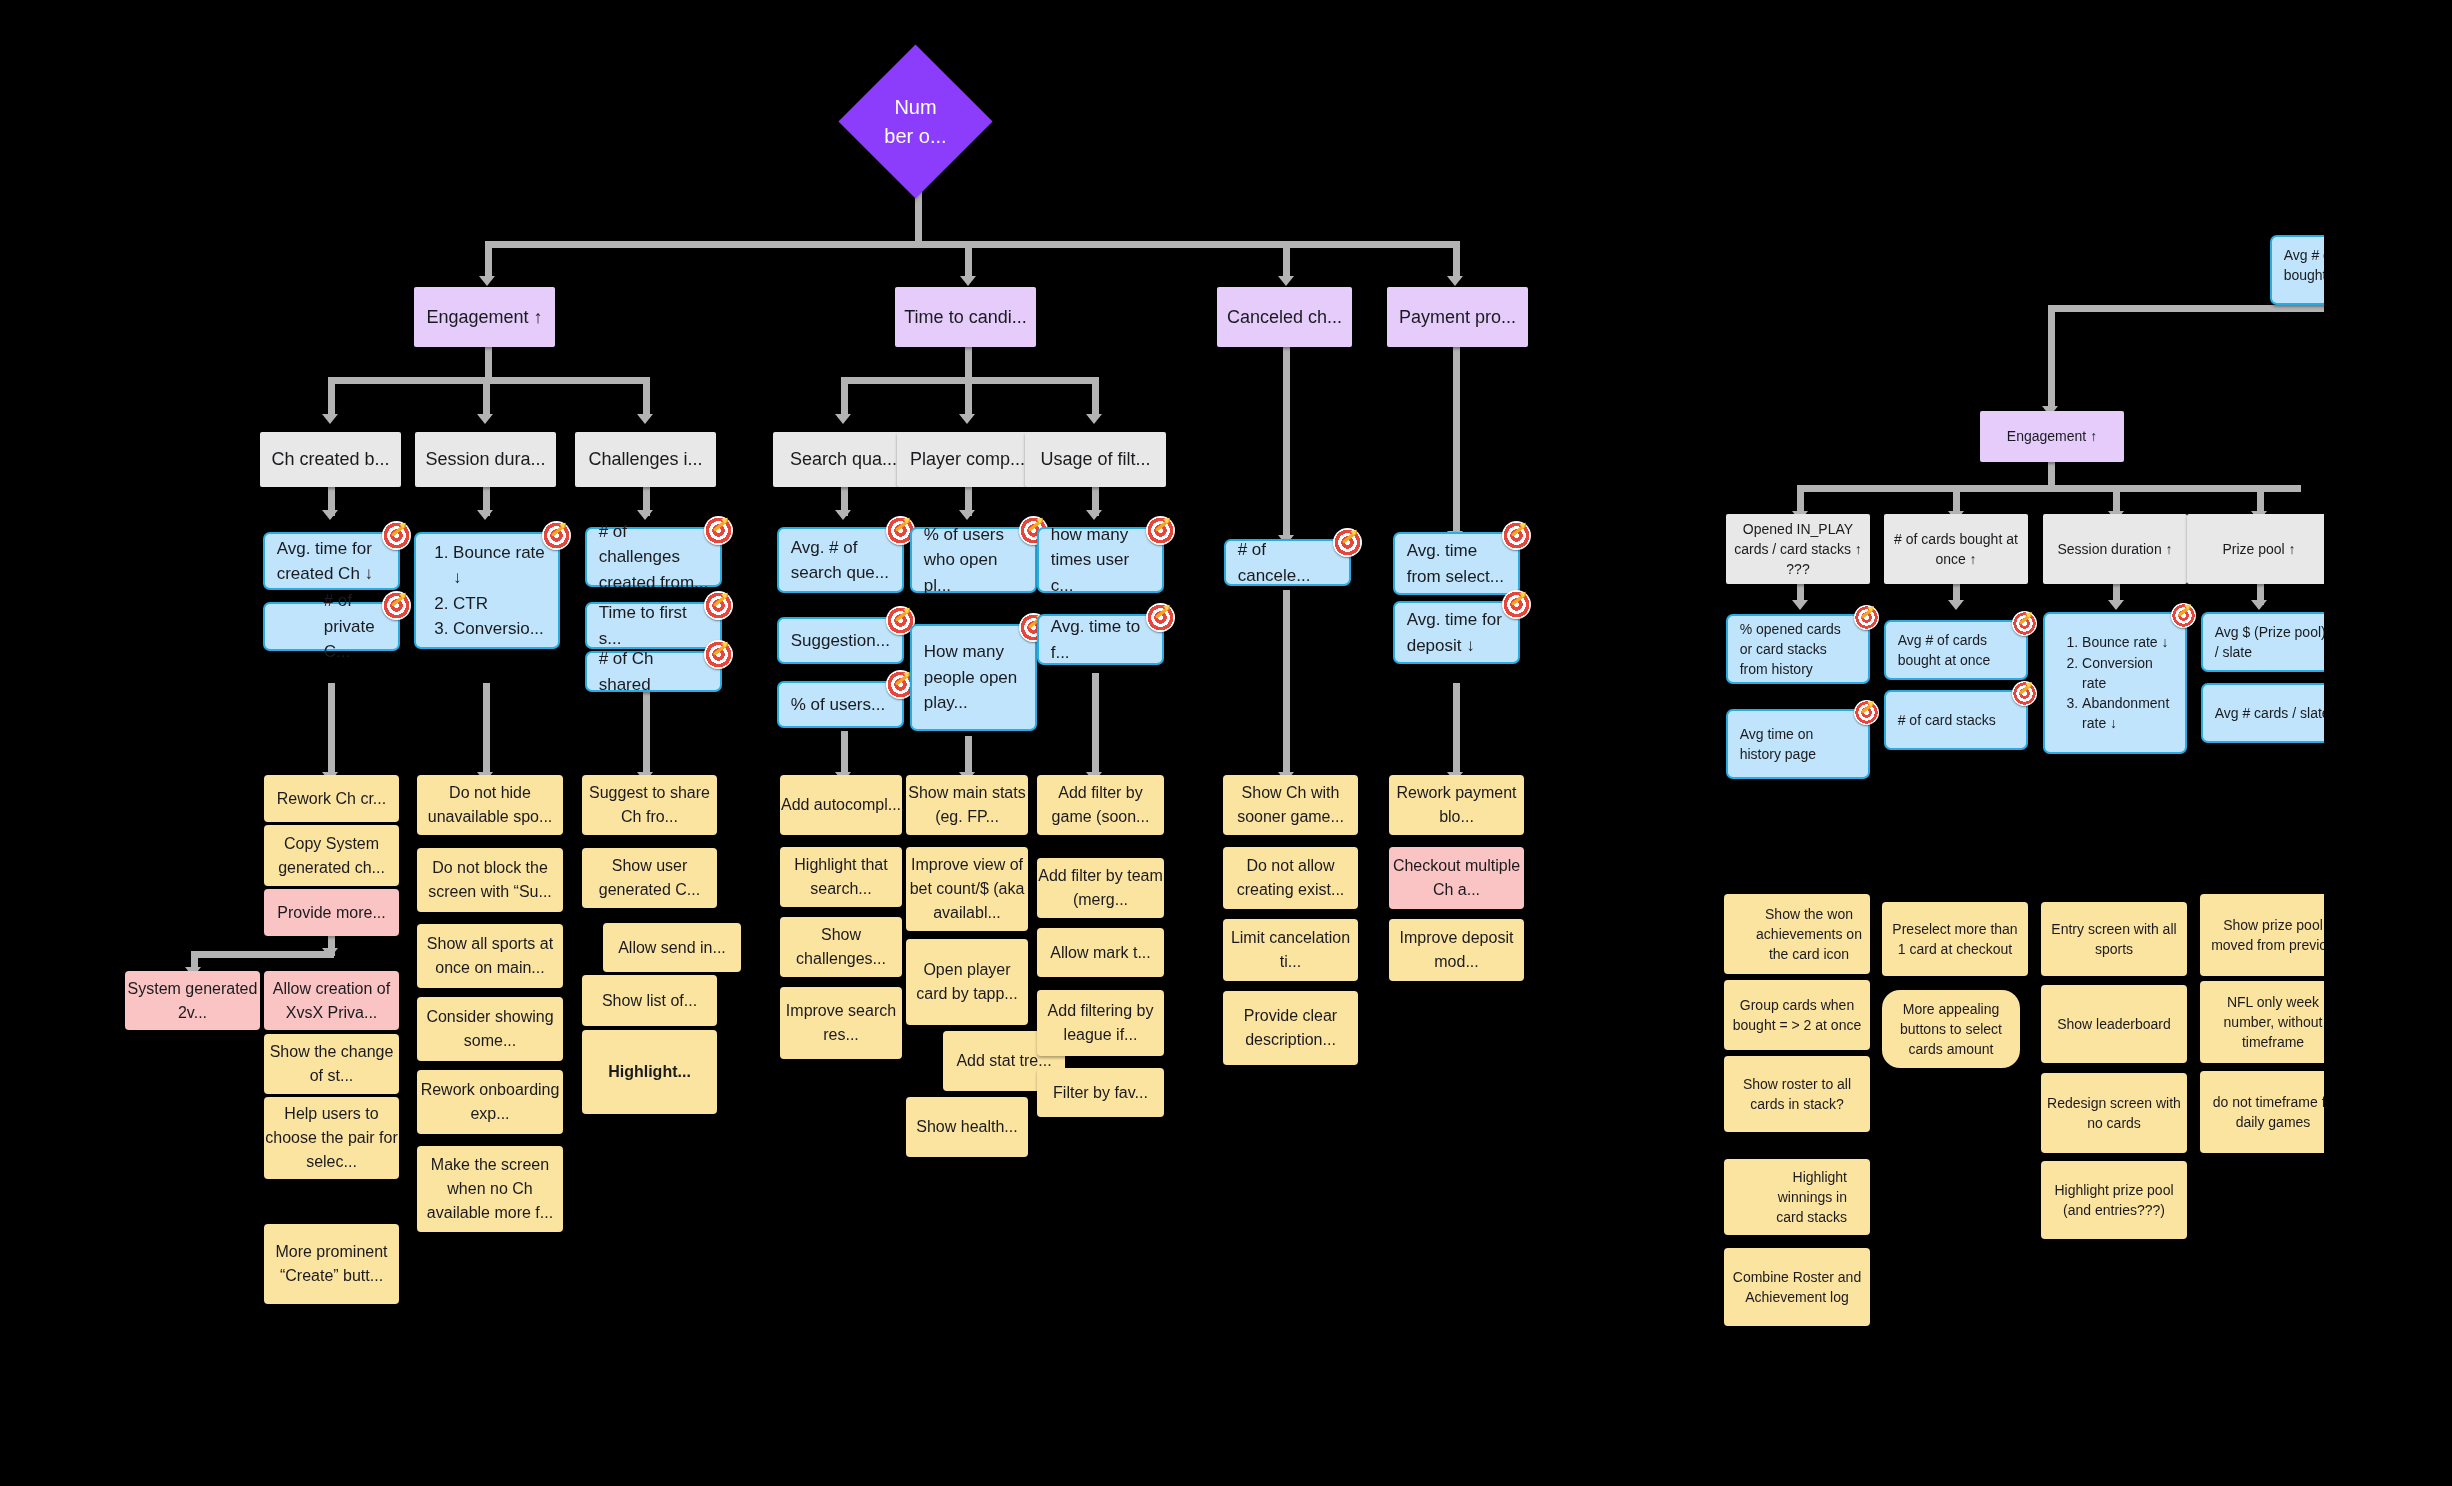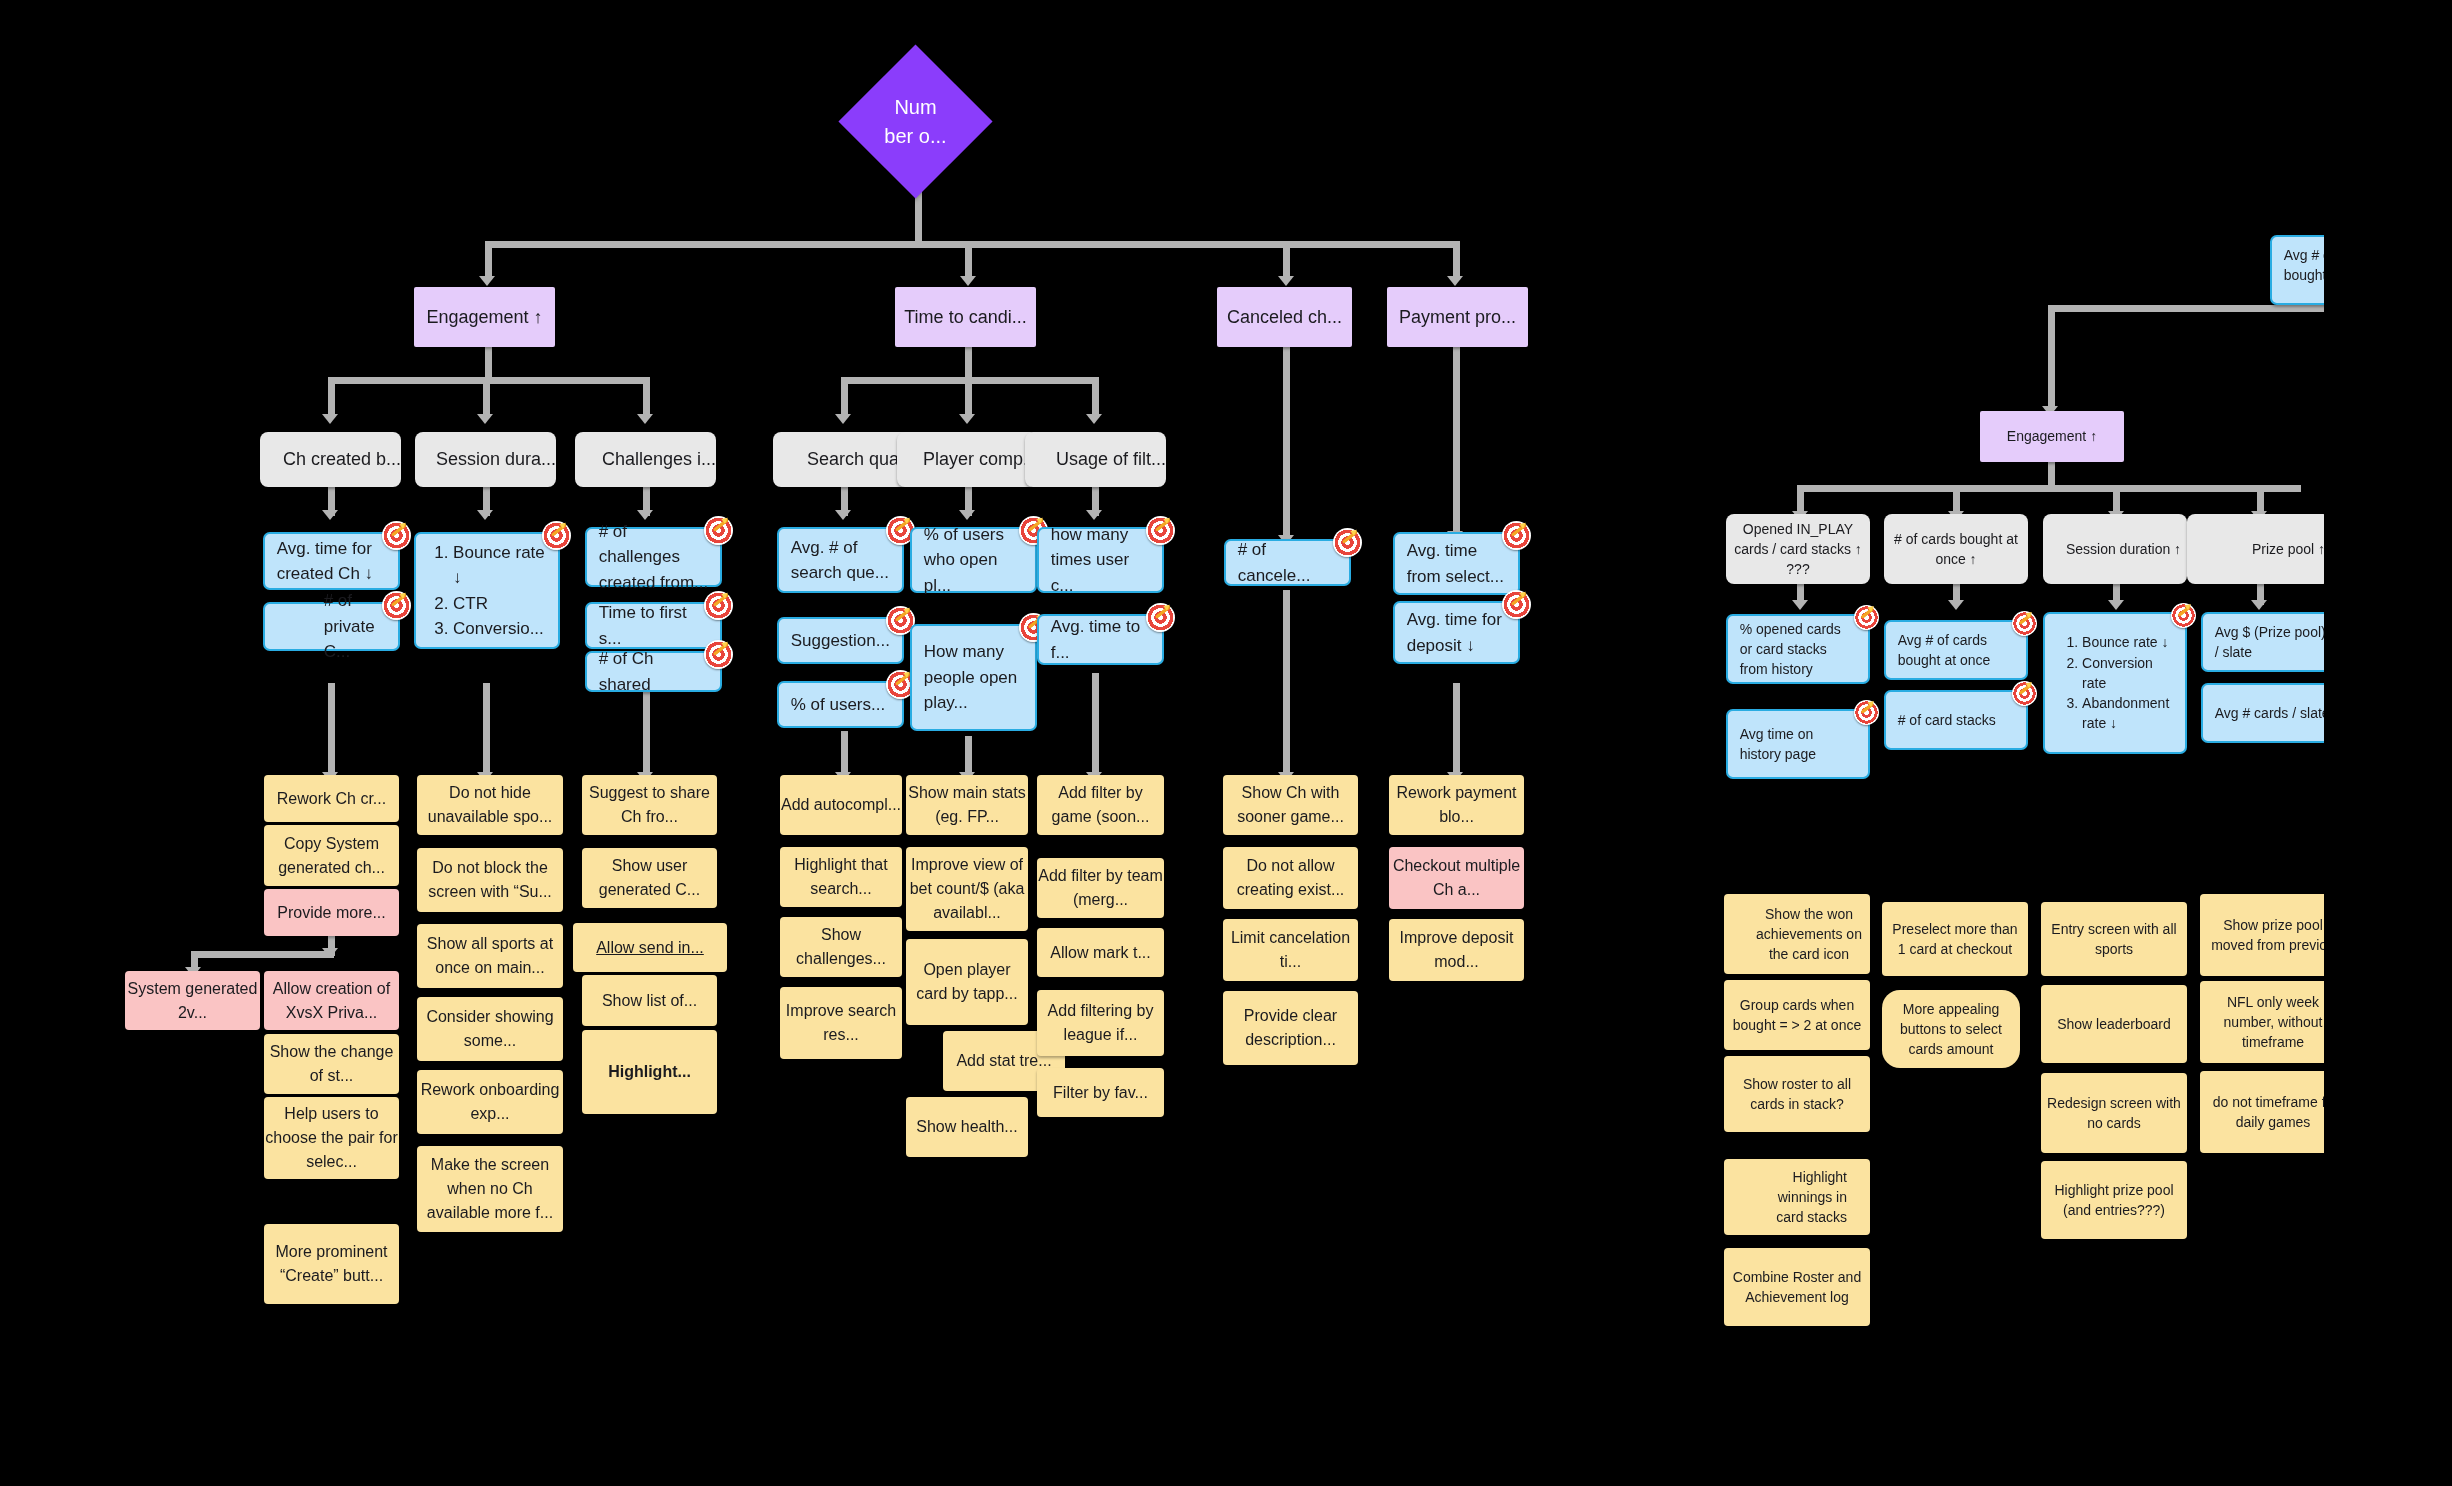--- a/index.html
+++ b/index.html
@@ -12,21 +12,21 @@
 
   
   .edge{position:absolute;background:#b3b3b3;}
   .arw{position:absolute;width:0;height:0;border-left:8.8px solid transparent;
        border-right:8.8px solid transparent;border-top:10.7px solid #b3b3b3;}
 
   
   .node{position:absolute;box-sizing:border-box;display:flex;align-items:center;
         justify-content:center;text-align:center;color:#1b1b1f;}
 
-  .n-gray{background:#e8e8e8;border-radius:8px;box-shadow:0 2px 2.9px rgba(0,0,0,.35);justify-content:flex-end;}
+  .n-gray{background:#e8e8e8;border-radius:2px;box-shadow:0 2px 2.9px rgba(0,0,0,.35);}
   .n-purple{background:#e5ccfb;border-radius:2px;box-shadow:0 2px 2.9px rgba(0,0,0,.35);}
   .n-blue{background:#bfe4fb;border:2.9px solid #29ace2;border-radius:6.8px;
           box-shadow:0 2px 2.9px rgba(0,0,0,.35);justify-content:flex-start;text-align:left;}
   .n-yellow{background:#fbe3a0;border-radius:3.9px;box-shadow:0 2px 2.9px rgba(0,0,0,.3);}
   .n-pink{background:#fac4c4;border-radius:3.9px;box-shadow:0 2px 2.9px rgba(0,0,0,.3);}
 
   .n-blue .txt{padding:0 11.7px;width:100%;}
   .n-blue .txt.lst{padding-left:17.6px;}
   .n-blue ol{margin:0;padding-left:19.5px;}
   .n-blue ol li{margin:0;}
@@ -346,21 +346,21 @@
   <div class="node n-yellow sz-16" style="left:417px;top:1146px;width:146px;height:86px;">
     <span>Make the screen when no Ch available more f...</span>
     </div>
 
   <div class="node n-yellow sz-16" style="left:582px;top:775px;width:135px;height:60px;">
     <span>Suggest to share Ch fro...</span>
     </div>
   <div class="node n-yellow sz-16" style="left:582px;top:848px;width:135px;height:60px;">
     <span>Show user generated C...</span>
     </div>
-  <div class="node n-yellow sz-16" style="left:573px;top:923px;width:154px;height:49px;text-decoration:underline;">
+  <div class="node n-yellow sz-16" style="left:603px;top:923px;width:138px;height:49px;">
     <span>Allow send in...</span>
     </div>
   <div class="node n-yellow sz-16" style="left:582px;top:975px;width:135px;height:51px;">
     <span>Show list of...</span>
     </div>
   <div class="node n-yellow sz-16 bold" style="left:582px;top:1030px;width:135px;height:84px;">
     <span>Highlight...</span>
     </div>
 
   <div class="node n-yellow sz-16" style="left:780px;top:775px;width:122px;height:60px;">

